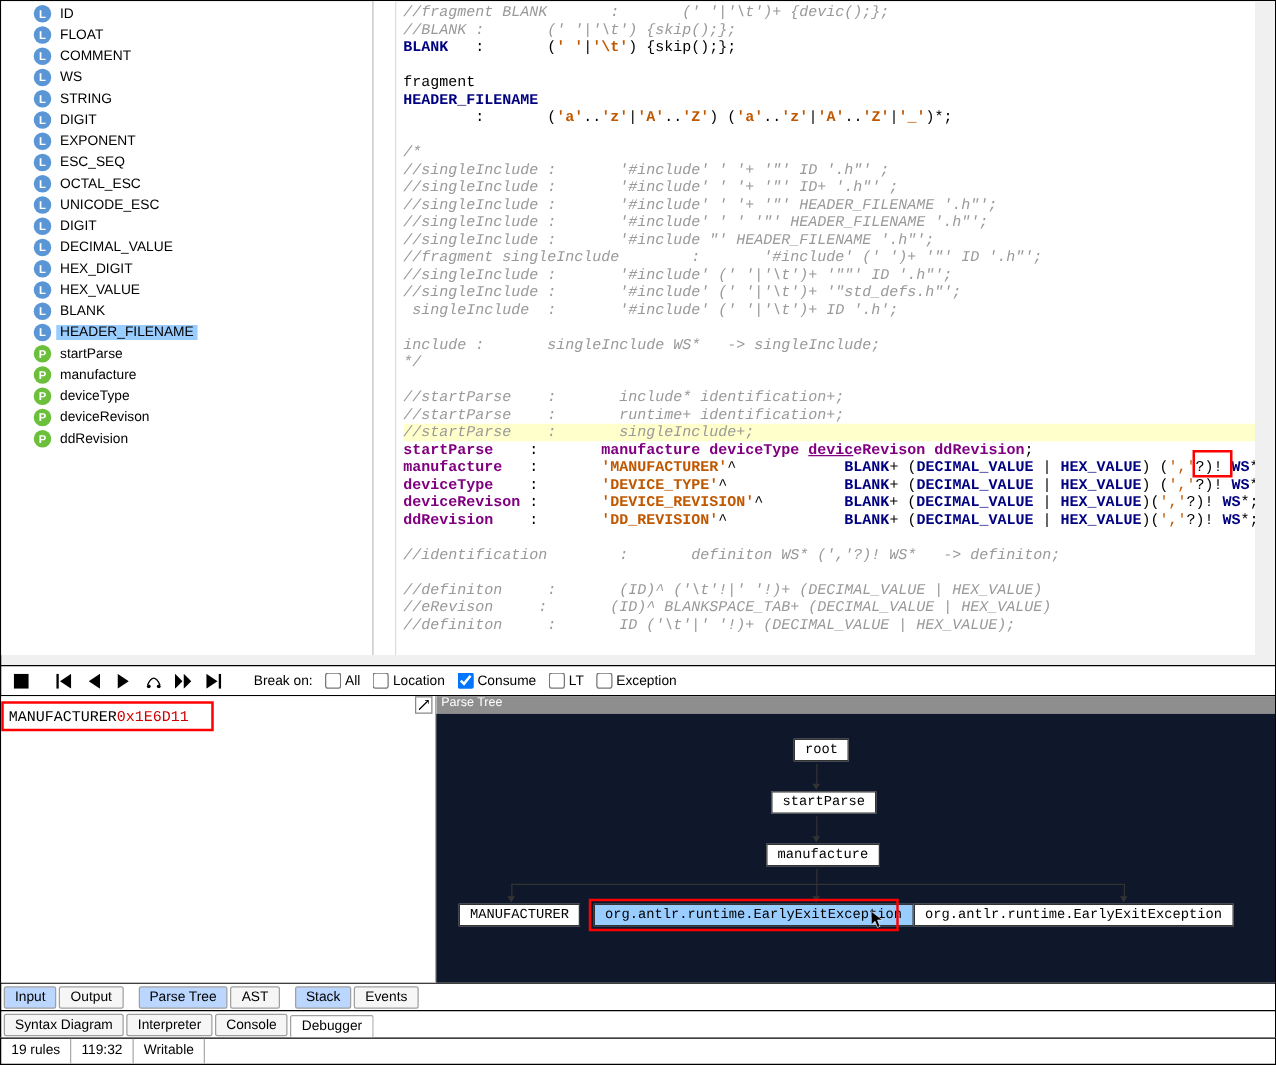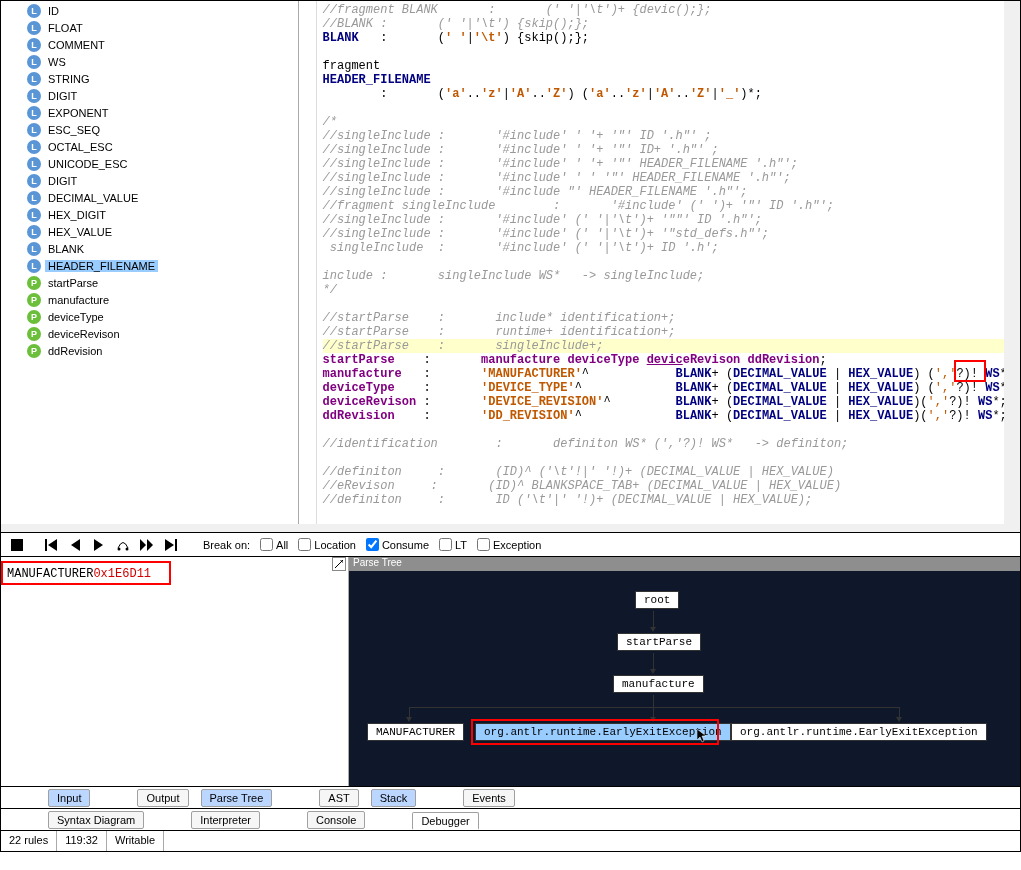--- a/index.html
+++ b/index.html
@@ -68,21 +68,21 @@
 .redbox3 { position:absolute; border:2px solid #ff0000; pointer-events:none; z-index:5;}
 .line { position:absolute; background:#333; }
 .arrow-down { position:absolute; width:0; height:0; border-left:3px solid transparent; border-right:3px solid transparent; border-top:5px solid #333;}
 
 .zoom-row { height:24px; display:flex; align-items:center; padding:2px 8px; border-top:1px solid #ccc; gap:8px;}
 .zoom-row input[type=range]{ flex:1; }
 
 
 .tab-row { display:flex; height:22px; border:1px solid #000; border-bottom:0; padding:2px; gap:2px; align-items:center;}
 .tab-btn { height:18px; padding: 0 8px; border:1px solid #a0a0a0; background:#f6f6f6;
-           display:inline-flex; align-items:center; font-size:11px; cursor:pointer; border-radius:2px;margin-left:45px;}
+           display:inline-flex; align-items:center; font-size:11px; cursor:pointer; border-radius:2px;}
 .tab-btn.active { background:#bcd7ff; }
 .tab-btn.gap { margin-left: 10px;}
 
 .status { display:flex; height:22px; border:1px solid #000;}
 .status .cell { border-right:1px solid #aaa; padding: 3px 8px; }
 .status .cell:last-child { flex:1; border-right:0;}
 
 
 svg { display:block; }
 </style>
@@ -349,17 +349,17 @@
 </div>
 
 <div class="tab-row">
   <span class="tab-btn">Syntax Diagram</span>
   <span class="tab-btn">Interpreter</span>
   <span class="tab-btn">Console</span>
   <span class="tab-btn" style="background:#fff; border-bottom-color:#fff; position:relative; top:1px;">Debugger</span>
 </div>
 
 <div class="status">
-  <div class="cell">22 rules</div>
+  <div class="cell">19 rules</div>
   <div class="cell">119:32</div>
   <div class="cell">Writable</div>
   <div class="cell"></div>
 </div>
 
 </body></html>

